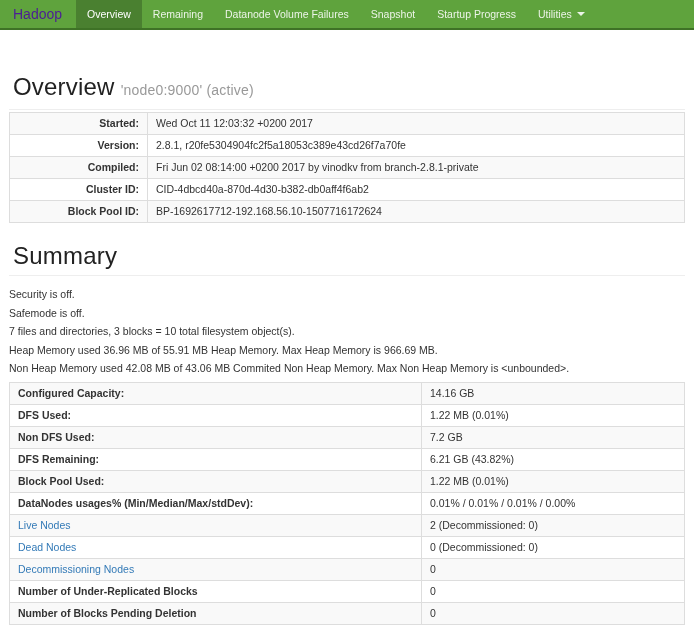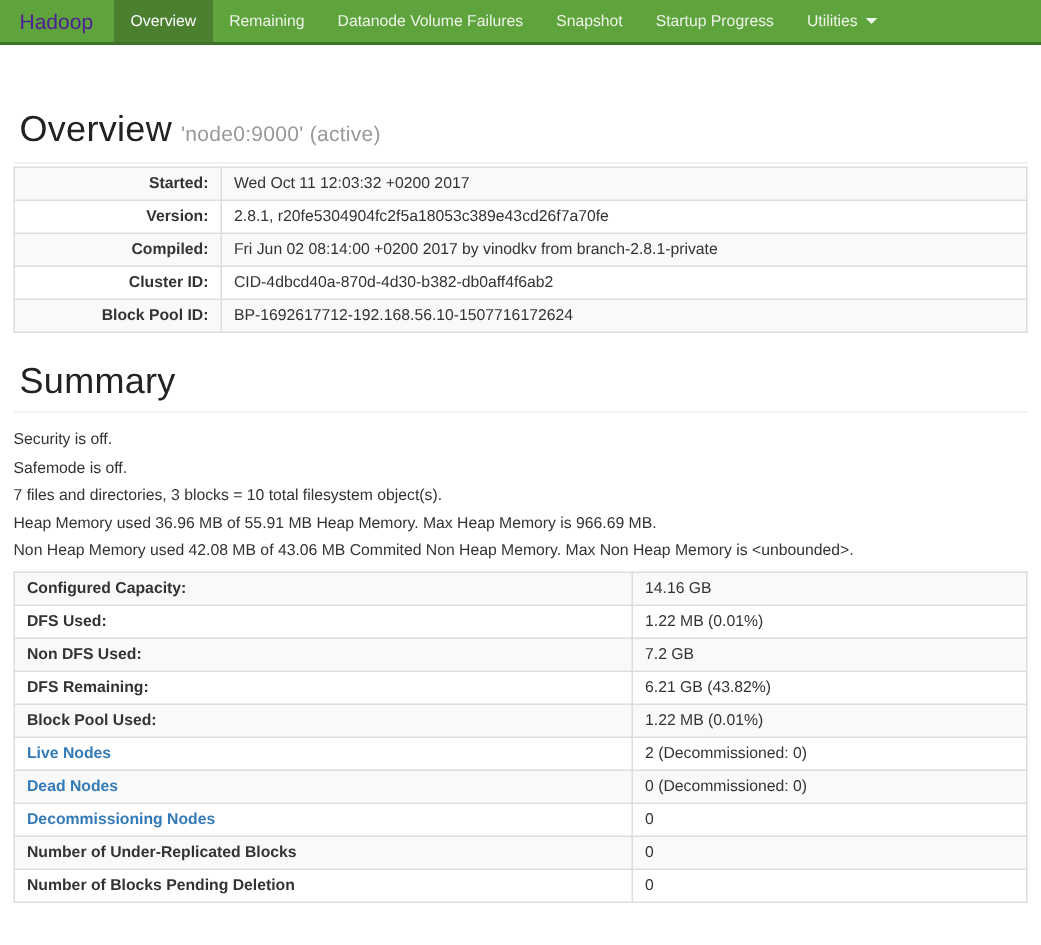--- a/index.html
+++ b/index.html
@@ -50,21 +50,21 @@
   table{width:100%;border-collapse:collapse;font-size:10.5px;margin-top:2px;}
   th,td{
     border:1px solid var(--table-border);
     padding:5px 8px;text-align:left;vertical-align:middle;
     line-height:11px;color:#333;
   }
   th{font-weight:bold;}
   tbody tr:nth-child(odd){background:var(--stripe);}
   .t-overview th{width:138px;text-align:right;}
   .t-summary th{width:412px;}
-  a.row-link{color:var(--link);text-decoration:none;font-weight:bold;cursor:pointer;}
+  a.row-link{color:var(--link);text-decoration:none;font-weight:normal;cursor:pointer;}
 </style>
 </head>
 <body>
 
 <nav class="navbar">
   <span class="brand">Hadoop</span>
   <ul class="nav">
       <li class="nav-item active">
         <span>Overview</span>
       </li>
@@ -144,20 +144,24 @@
         </tr>
         <tr>
           <th>DFS Remaining:</th>
           <td>6.21 GB (43.82%)</td>
         </tr>
         <tr>
           <th>Block Pool Used:</th>
           <td>1.22 MB (0.01%)</td>
         </tr>
         <tr>
+          <th>DataNodes usages% (Min/Median/Max/stdDev):</th>
+          <td>0.01% / 0.01% / 0.01% / 0.00%</td>
+        </tr>
+        <tr>
           <th><a class="row-link" href="#">Live Nodes</a></th>
           <td>2 (Decommissioned: 0)</td>
         </tr>
         <tr>
           <th><a class="row-link" href="#">Dead Nodes</a></th>
           <td>0 (Decommissioned: 0)</td>
         </tr>
         <tr>
           <th><a class="row-link" href="#">Decommissioning Nodes</a></th>
           <td>0</td>

